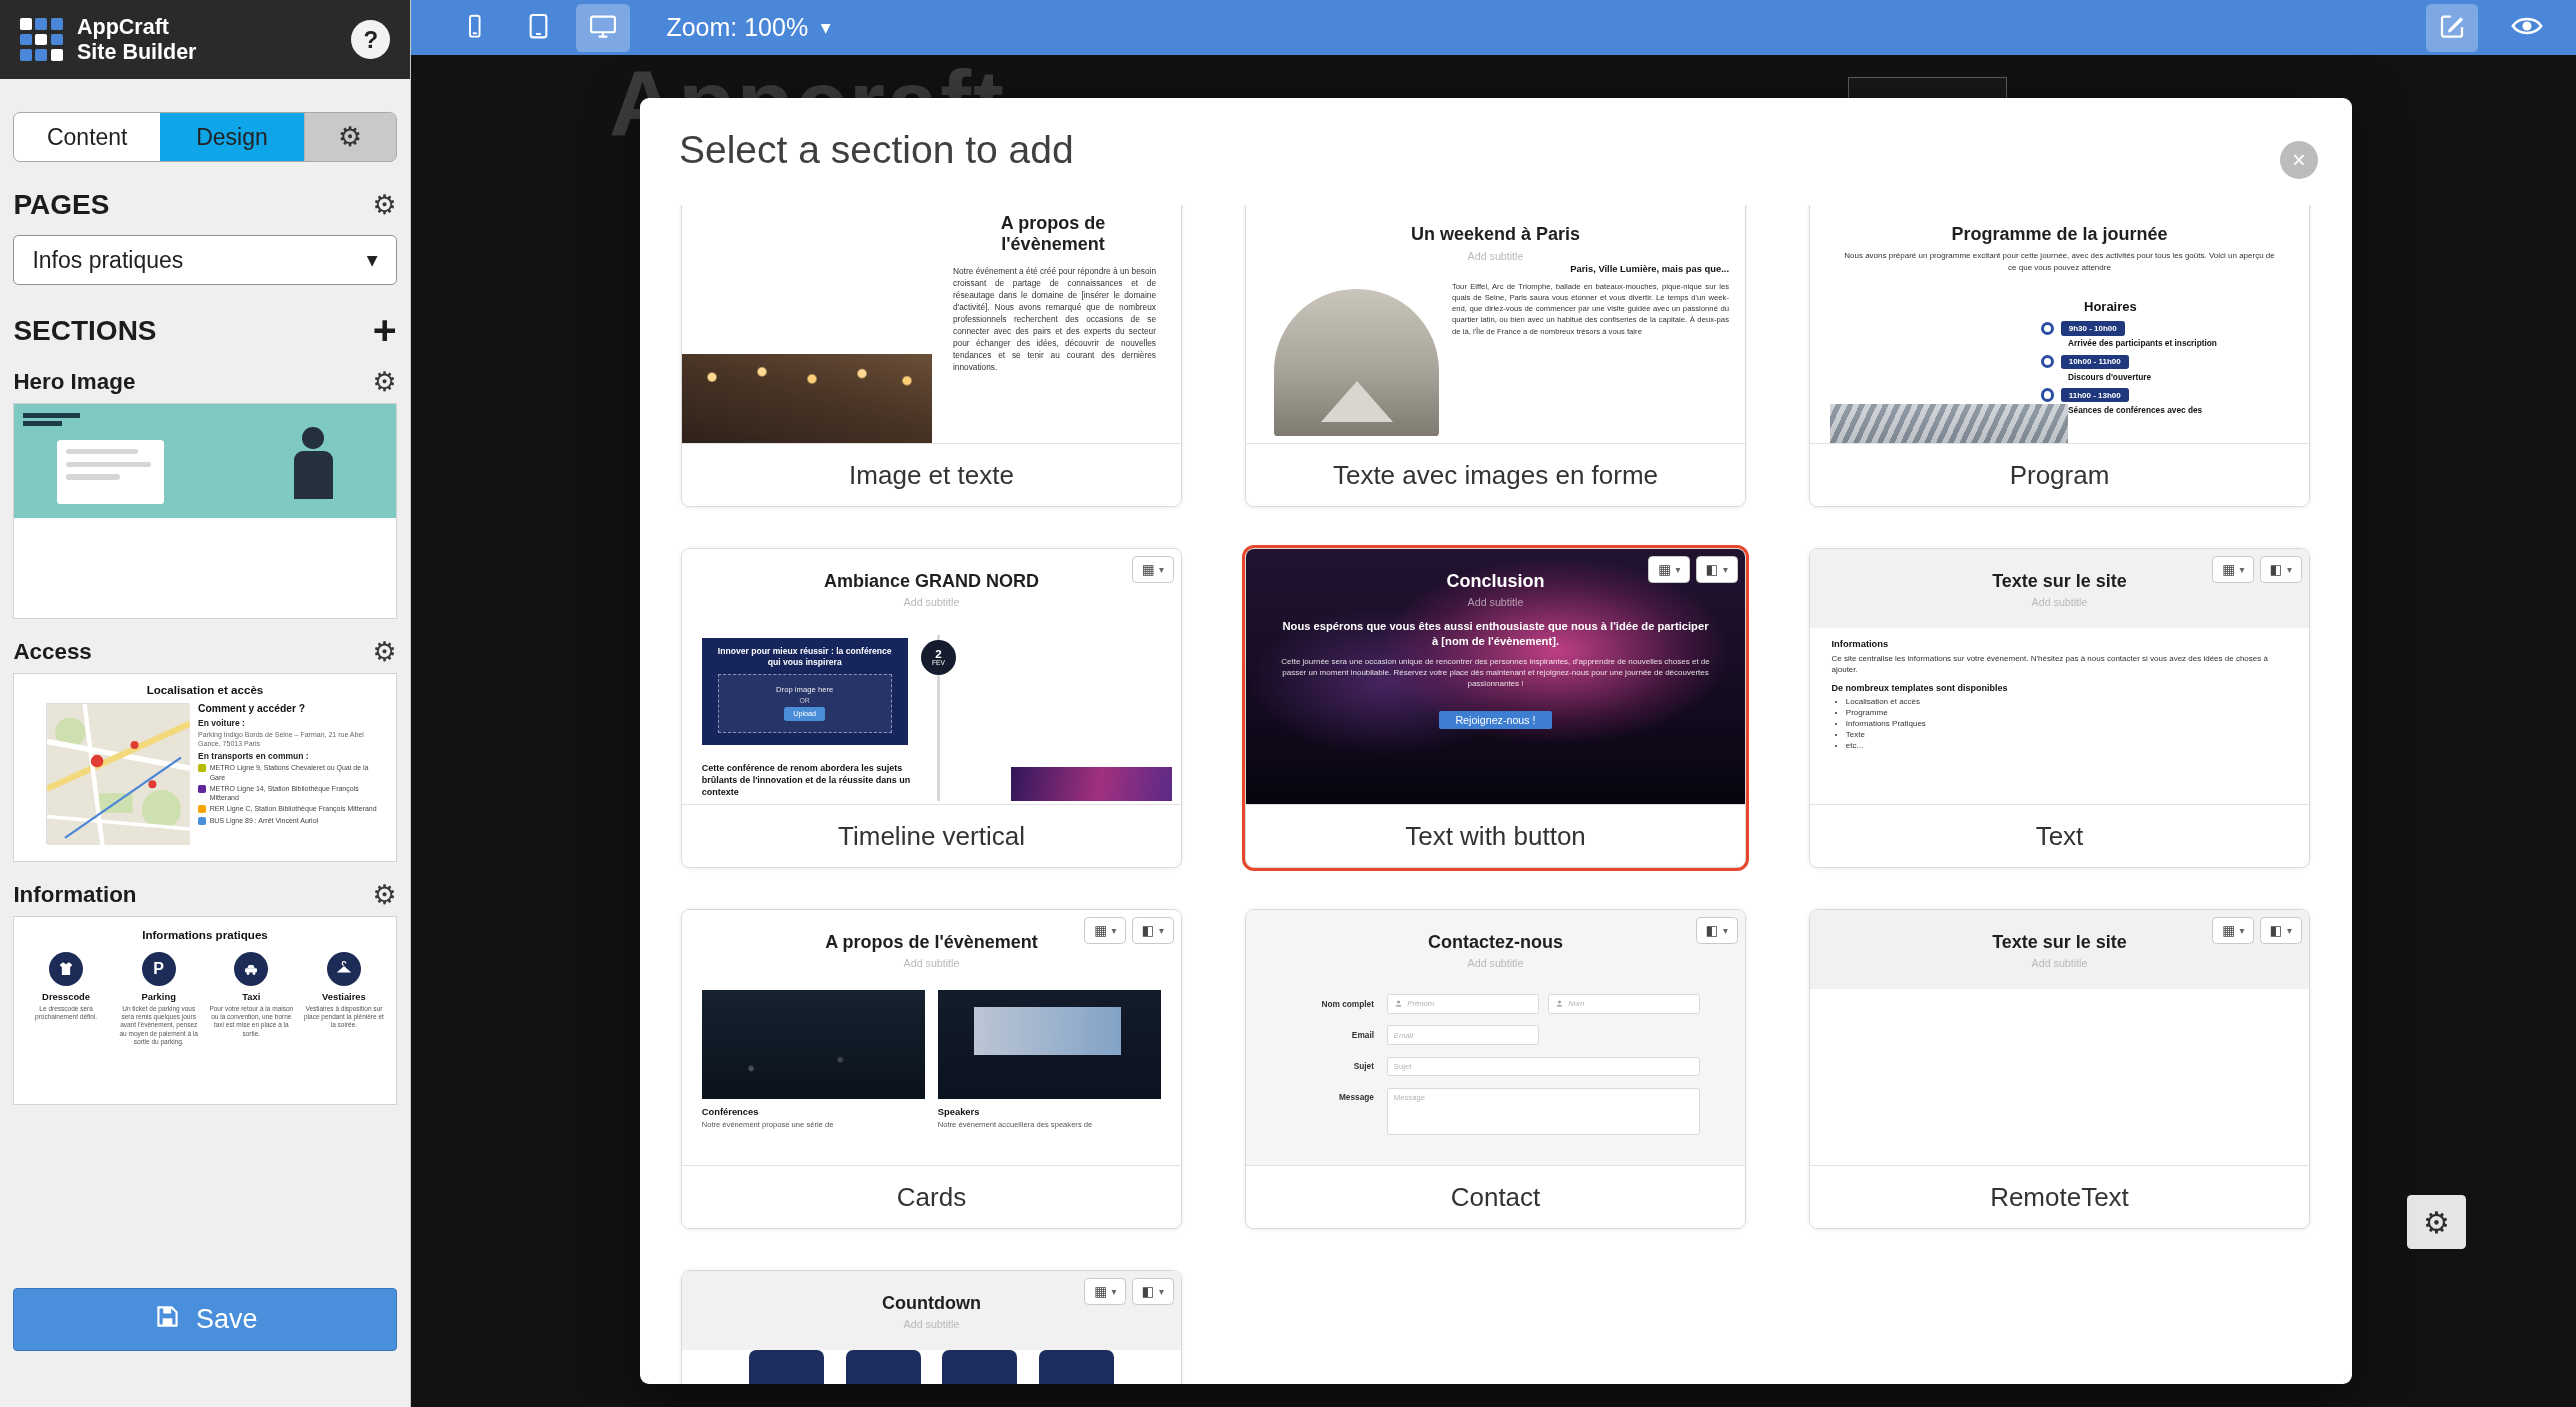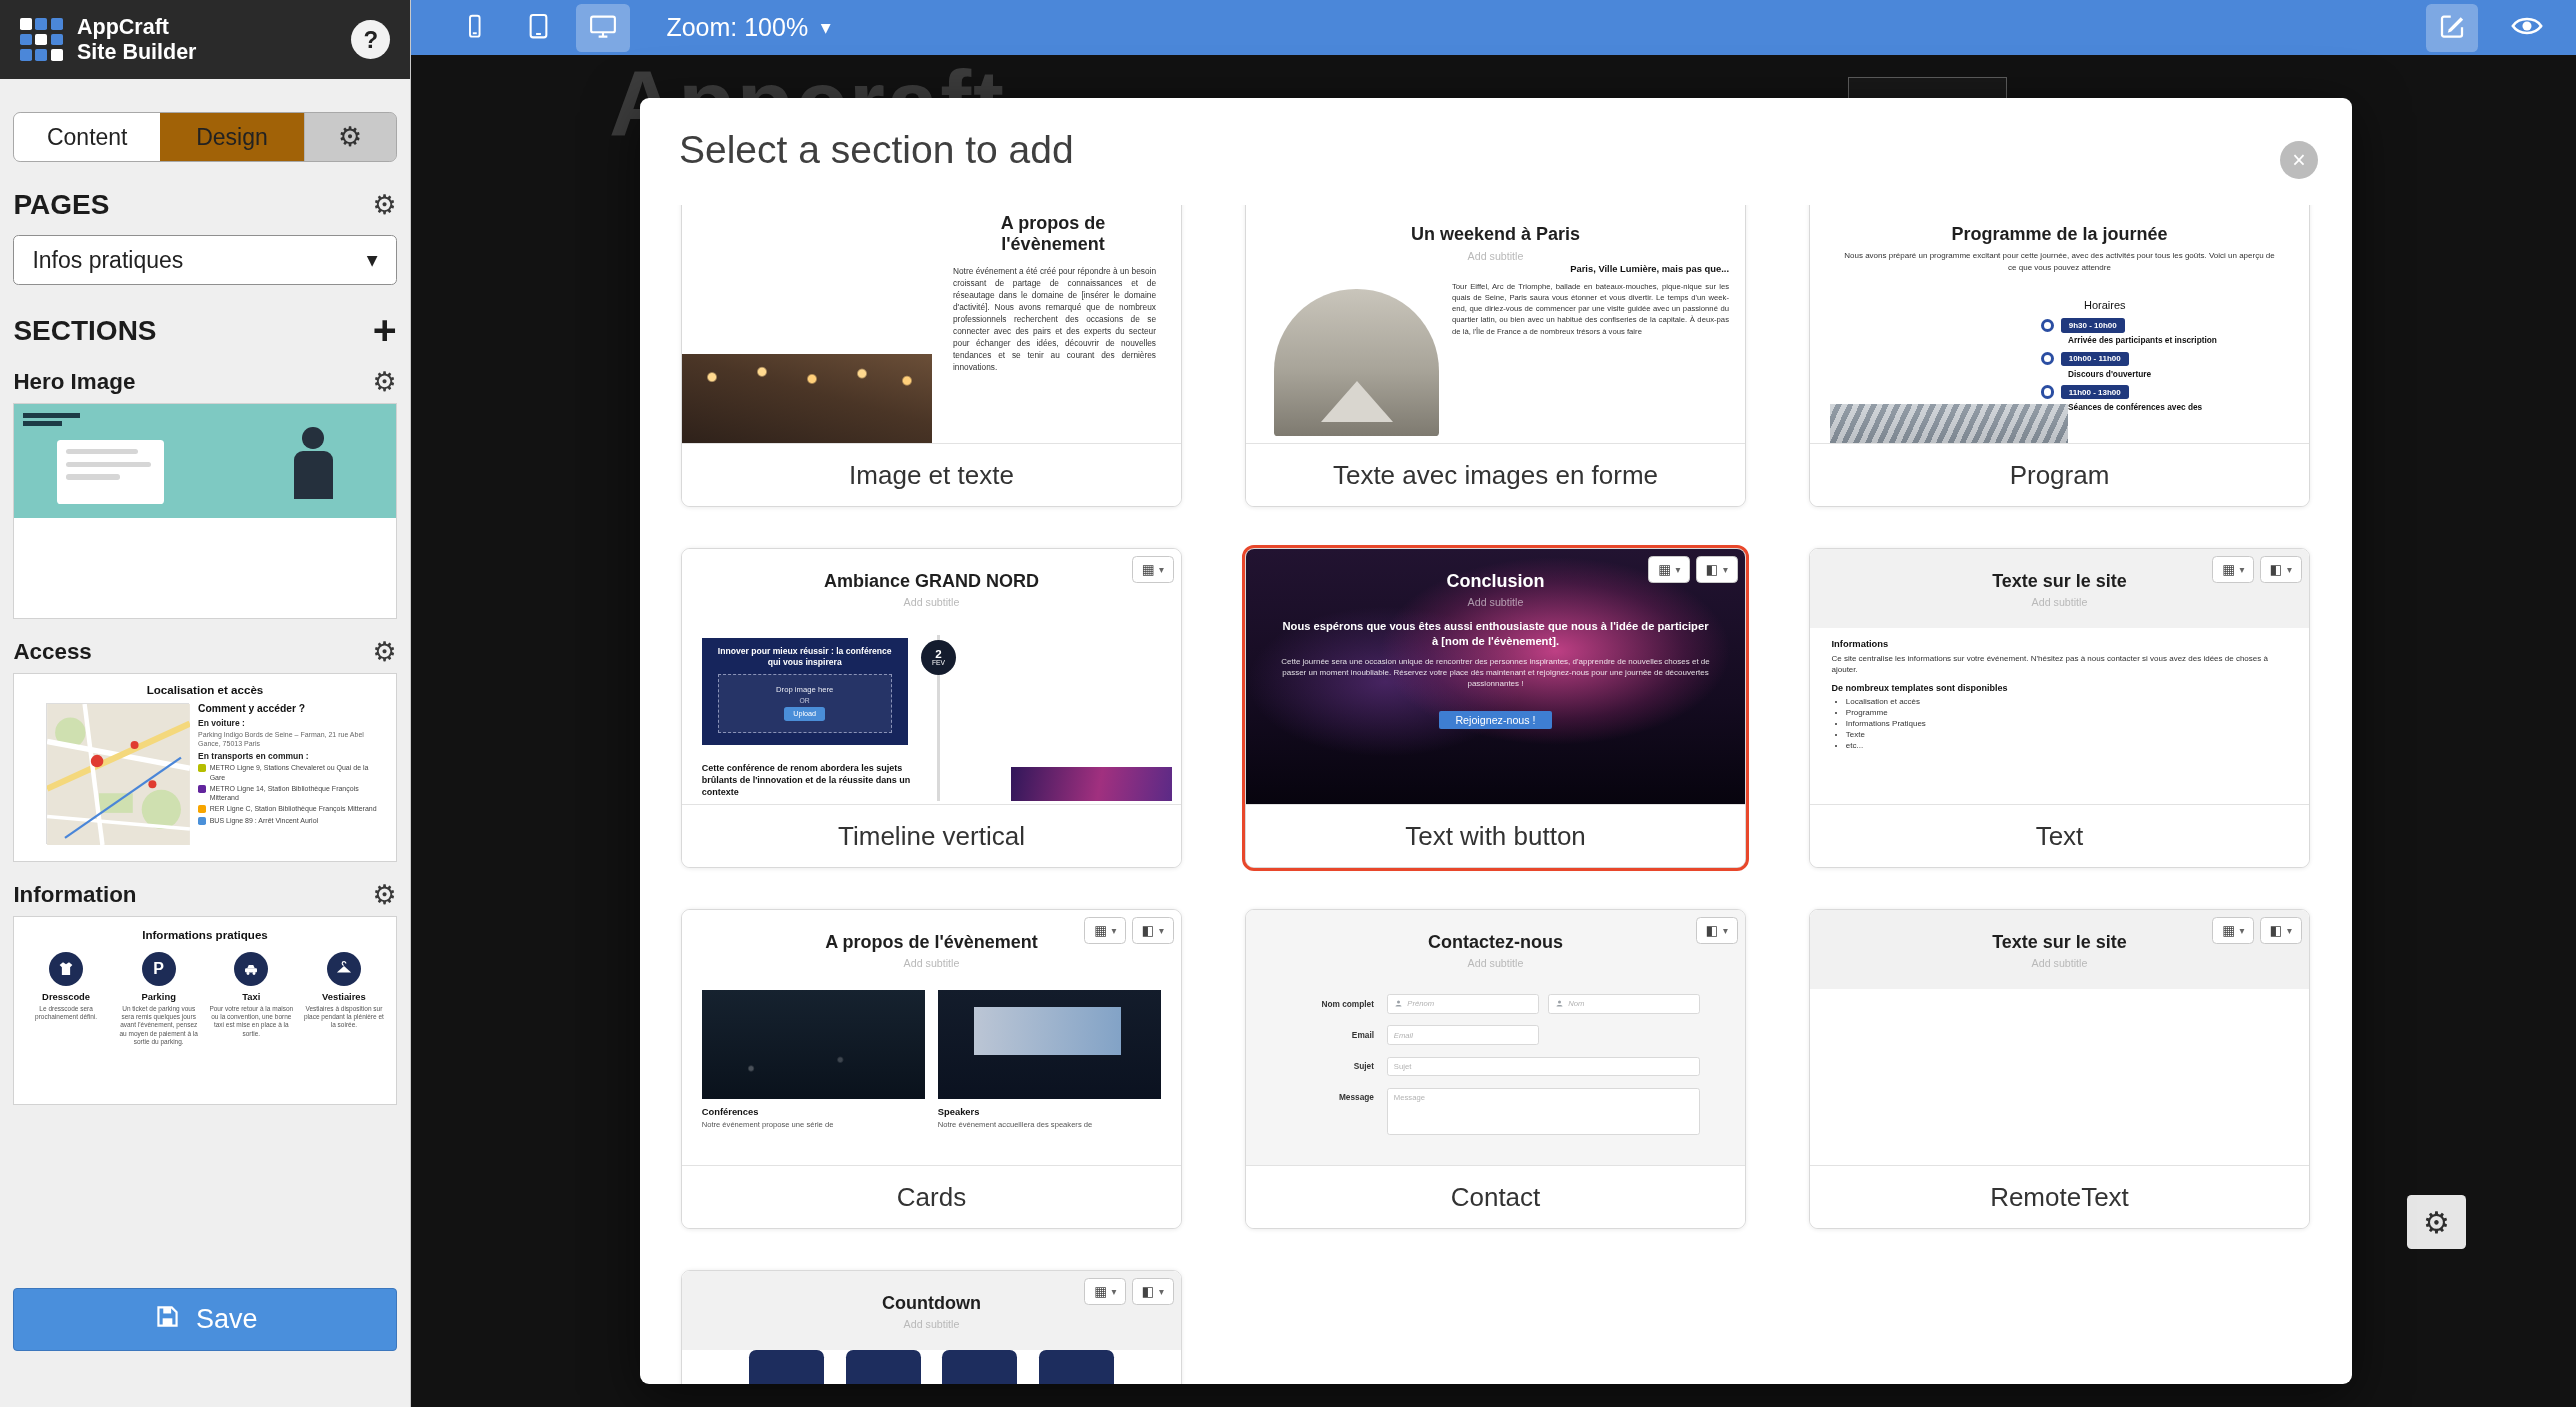--- a/index.html
+++ b/index.html
@@ -30,21 +30,21 @@
   .sidebar-header{height:79px;background:#2a2a2a;display:flex;align-items:center;padding:0 19.7px;gap:14.3px;}
   .logo-grid{width:43px;height:43px;display:grid;grid-template-columns:repeat(3,1fr);gap:3.6px;flex:none;}
   .logo-grid span{background:#4b87d9;border-radius:1.8px;}
   .logo-grid span.w{background:#ffffff;}
   .app-title{color:#fff;font-size:21.5px;font-weight:bold;line-height:1.15;}
   .help-btn{margin-left:auto;width:39px;height:39px;border-radius:50%;background:#f2f2f2;color:#222;font-size:24px;font-weight:bold;display:flex;align-items:center;justify-content:center;}
   .sidebar-body{padding:0 13.4px;}
   .tabs{margin-top:33px;display:flex;height:50px;border:0.9px solid #a8a8a8;border-radius:7.2px;overflow:hidden;background:#c9c9c9;}
   .tab{display:flex;align-items:center;justify-content:center;font-size:23px;color:#222;}
   .tab.content{width:146px;background:#fff;}
-  .tab.design{width:144px;background:#a16207;}
+  .tab.design{width:144px;background:#0ea5e9;}
   .tab-gear{width:92px;display:flex;align-items:center;justify-content:center;font-size:27px;color:#333;background:#c9c9c9;border-left:0.9px solid #b2b2b2;}
   .side-row{display:flex;align-items:center;justify-content:space-between;margin-top:27px;}
   .side-heading{font-weight:bold;font-size:28px;color:#1c1c1c;}
   .gear-btn{font-size:27px;color:#3a3a3a;line-height:1;}
   .plus-btn{font-size:41px;color:#1c1c1c;font-weight:bold;line-height:.9;}
   .page-select{margin-top:14.3px;height:50px;background:#fff;border:0.9px solid #8f8f8f;border-radius:5.4px;display:flex;align-items:center;justify-content:space-between;padding:0 18px;font-size:23px;color:#222;width:100%;}
   .sel-caret{font-size:21.5px;color:#222;}
   .section-label-row{display:flex;align-items:center;justify-content:space-between;margin-top:19.7px;margin-bottom:7.2px;}
   .section-label{font-weight:bold;font-size:22.4px;color:#1c1c1c;}
   .thumb{background:#fff;border:0.9px solid #d2d2d2;width:100%;overflow:hidden;position:relative;}
@@ -121,21 +121,21 @@
 
   
   .p-weekend .lead{position:absolute;left:206px;right:16px;top:75px;font-size:9.4px;font-weight:bold;text-align:right;color:#111;}
   .p-weekend .body{position:absolute;left:206px;right:16px;top:93px;font-size:7.7px;line-height:1.45;text-align:justify;color:#333;}
   .arch-photo{position:absolute;left:28px;bottom:7.2px;width:165px;height:147px;border-radius:82px 82px 3.6px 3.6px;background:linear-gradient(180deg,#c9c5bb 0%,#a8a499 55%,#7e7a70 100%);}
   .arch-photo::after{content:"";position:absolute;left:50%;bottom:14.3px;transform:translateX(-50%);border-left:36px solid transparent;border-right:36px solid transparent;border-bottom:41px solid #d9d6cf;}
 
   
   .p-program .body{margin:5.4px auto 0;width:88%;font-size:8px;line-height:1.4;text-align:center;color:#333;position:relative;}
   .sch-block{position:absolute;left:231px;top:111px;width:259px;}
-  .sch-title{font-size:11px;font-weight:normal;color:#111;margin-left:43px;margin-bottom:7.2px;}
+  .sch-title{font-size:13px;font-weight:bold;color:#111;margin-left:43px;margin-bottom:7.2px;}
   .sch-item{margin-bottom:6.3px;}
   .sch-row{display:flex;align-items:center;gap:6.3px;}
   .sch-dot{width:13.4px;height:13.4px;border-radius:50%;border:3.6px solid #2b4ea2;background:#fff;flex:none;}
   .sch-pill{background:#20397e;color:#fff;font-size:8px;font-weight:bold;padding:2.7px 8px;border-radius:2.7px;}
   .sch-text{margin-left:27px;font-weight:bold;font-size:8.3px;color:#111;margin-top:2.7px;}
   .glass-photo{position:absolute;left:19.7px;bottom:0;width:238px;height:39px;
     background:repeating-linear-gradient(115deg,rgba(255,255,255,.55) 0 5.4px,rgba(140,150,160,.5) 5.4px 10.7px),linear-gradient(180deg,#9aa3ad,#6d7680);}
 
   
   .tl-box{position:absolute;left:19.7px;top:89px;width:206px;height:107px;background:#16255c;padding:8px 16px;color:#fff;}

